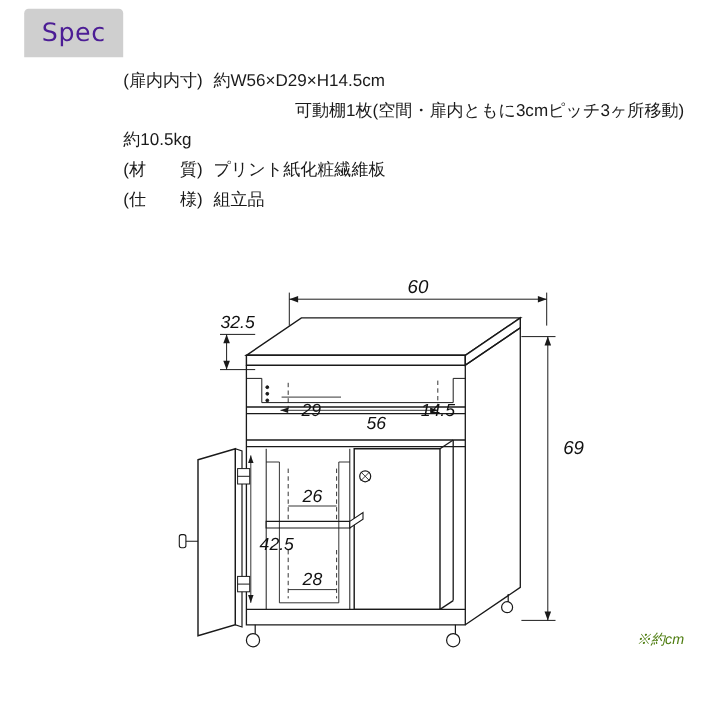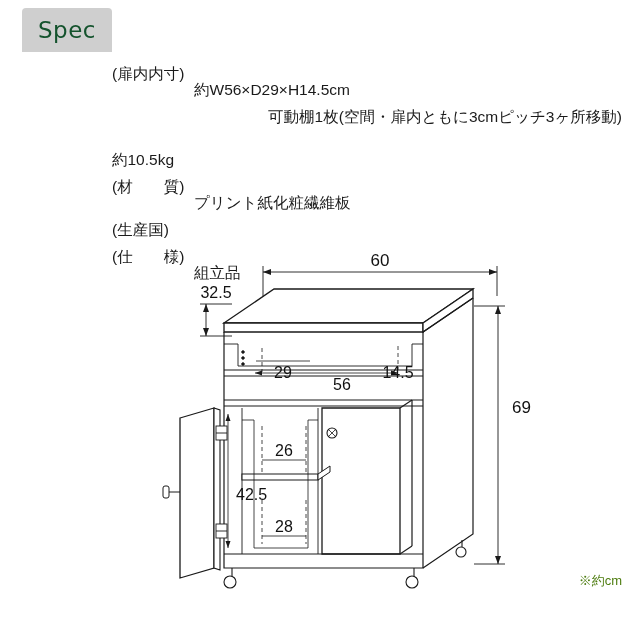--- a/index.html
+++ b/index.html
@@ -31,21 +31,21 @@
     border-radius: 4px 4px 0 0;
   }
   .spec-tab-label {
     position: absolute;
     left: 0;
     top: 0;
     width: 90px;
     height: 38px;
     line-height: 44px;
     text-align: center;
-    color: #14532d;
+    color: #4c1d95;
     font-size: 23px;
     letter-spacing: 0.5px;
     font-family: "DejaVu Sans", sans-serif;
   }
 
   
   .spec-list {
     position: absolute;
     left: 112px;
     top: 60px;
@@ -58,38 +58,38 @@
     color: #1a1a1a;
     line-height: 27px;
     white-space: nowrap;
   }
   .spec-label {
     width: 82px;
     flex: 0 0 82px;
   }
   .spec-value {
     flex: 1 1 auto;
-    margin-top: 16px;
   }
   .spec-sub {
     padding-left: 82px;
     font-size: 15.5px;
     color: #1a1a1a;
     line-height: 27px;
     white-space: nowrap;
     text-align: right;
   }
 
   
   .drawing {
     position: absolute;
     left: 0;
     top: 248px;
     width: 640px;
     height: 360px;
+    font-style: italic;
   }
   .drawing svg {
     display: block;
   }
   .unit-note {
     position: absolute;
     right: 18px;
     bottom: 18px;
     font-size: 13px;
     color: #4d7c0f;
@@ -111,21 +111,20 @@
     </div>
     <div class="spec-sub">可動棚1枚(空間・扉内ともに3cmピッチ3ヶ所移動)</div>
     <div class="spec-row">
       <div class="spec-value">約10.5kg</div>
     </div>
     <div class="spec-row">
       <div class="spec-label">(材　　質)</div>
       <div class="spec-value">プリント紙化粧繊維板</div>
     </div>
     <div class="spec-row">
-      <div class="spec-label">(生産国)</div>
     </div>
     <div class="spec-row">
       <div class="spec-label">(仕　　様)</div>
       <div class="spec-value">組立品</div>
     </div>
   </div>
 
   <div class="drawing">
     <svg width="640" height="360" viewBox="0 0 640 360" xmlns="http://www.w3.org/2000/svg">
       <g fill="none" stroke="#1a1a1a" stroke-width="1.2" stroke-linejoin="miter" stroke-linecap="butt">

